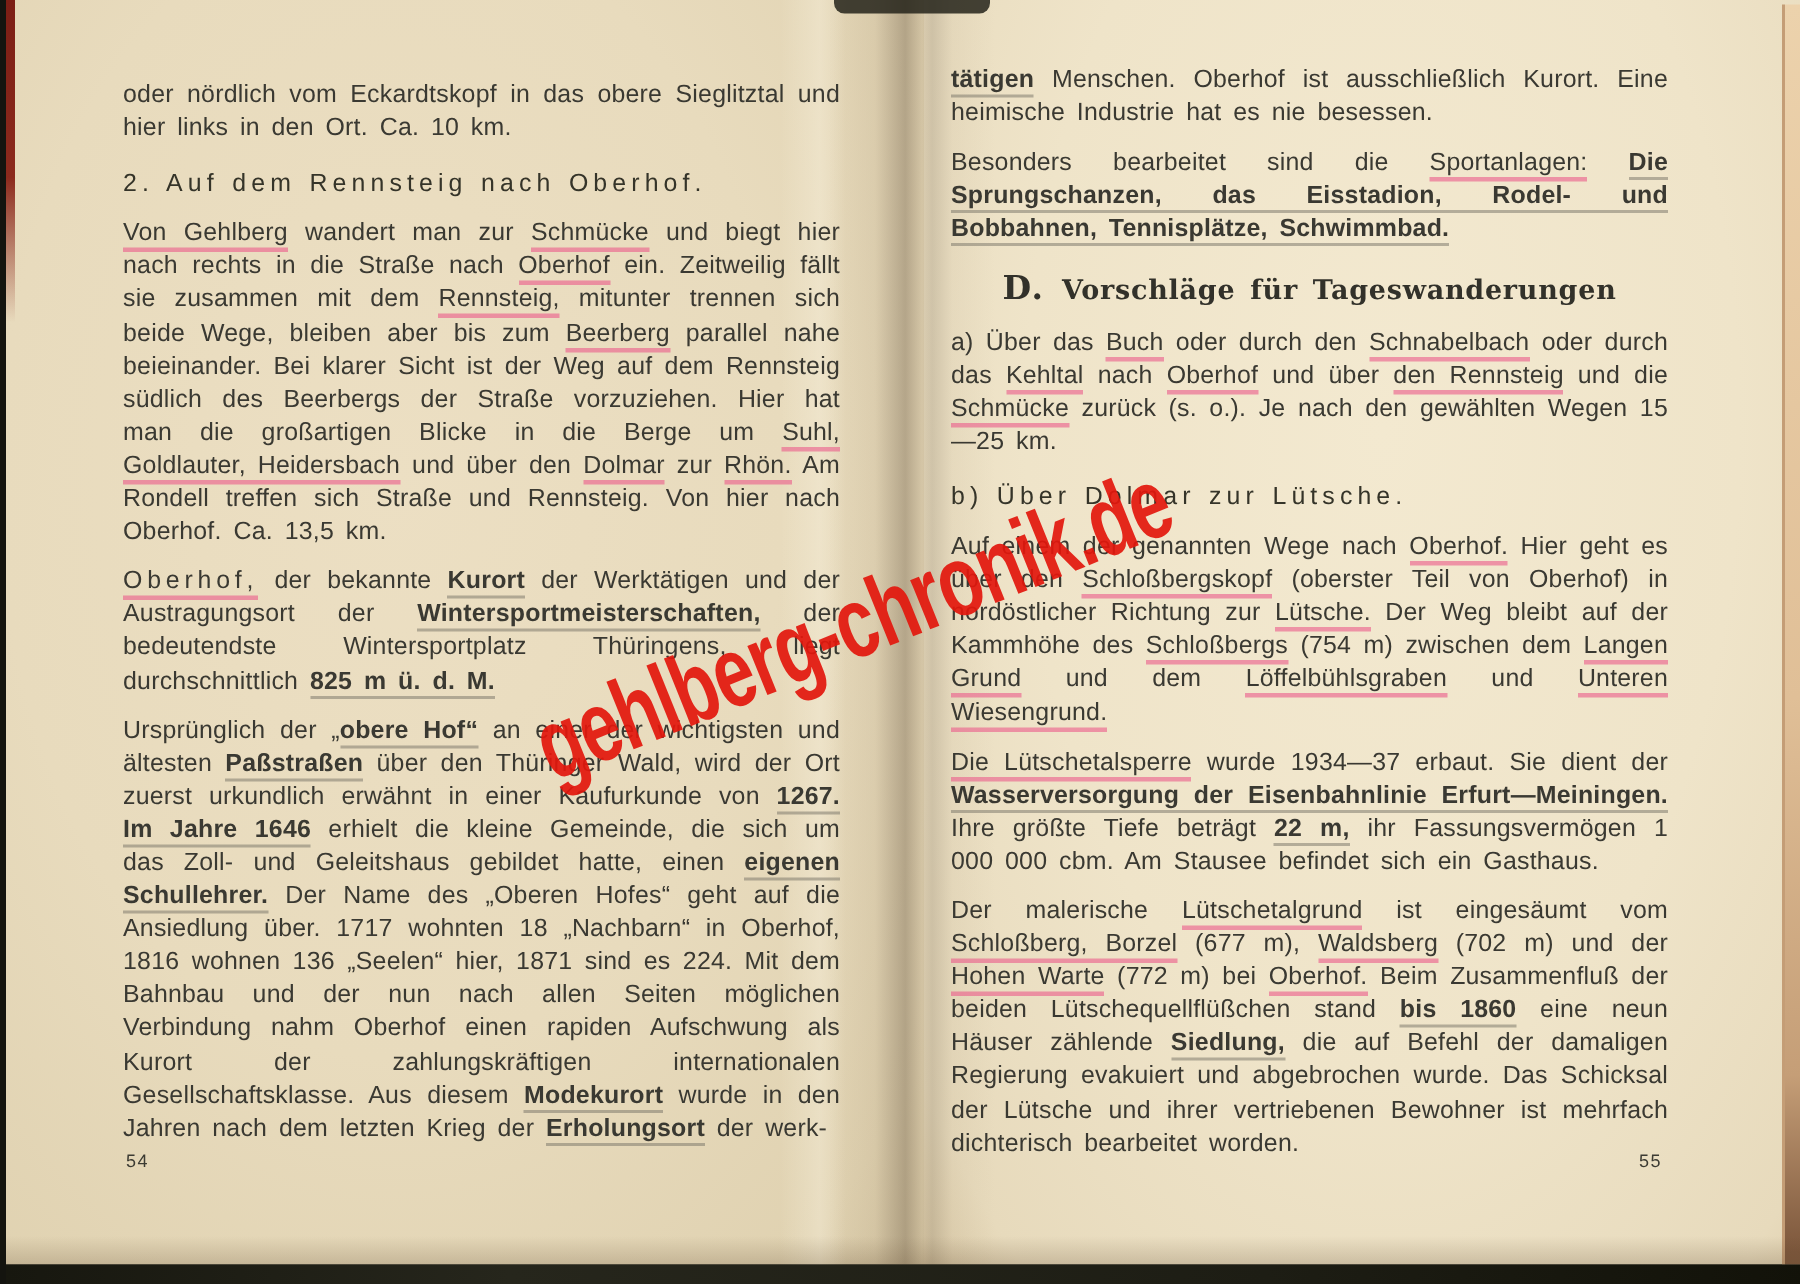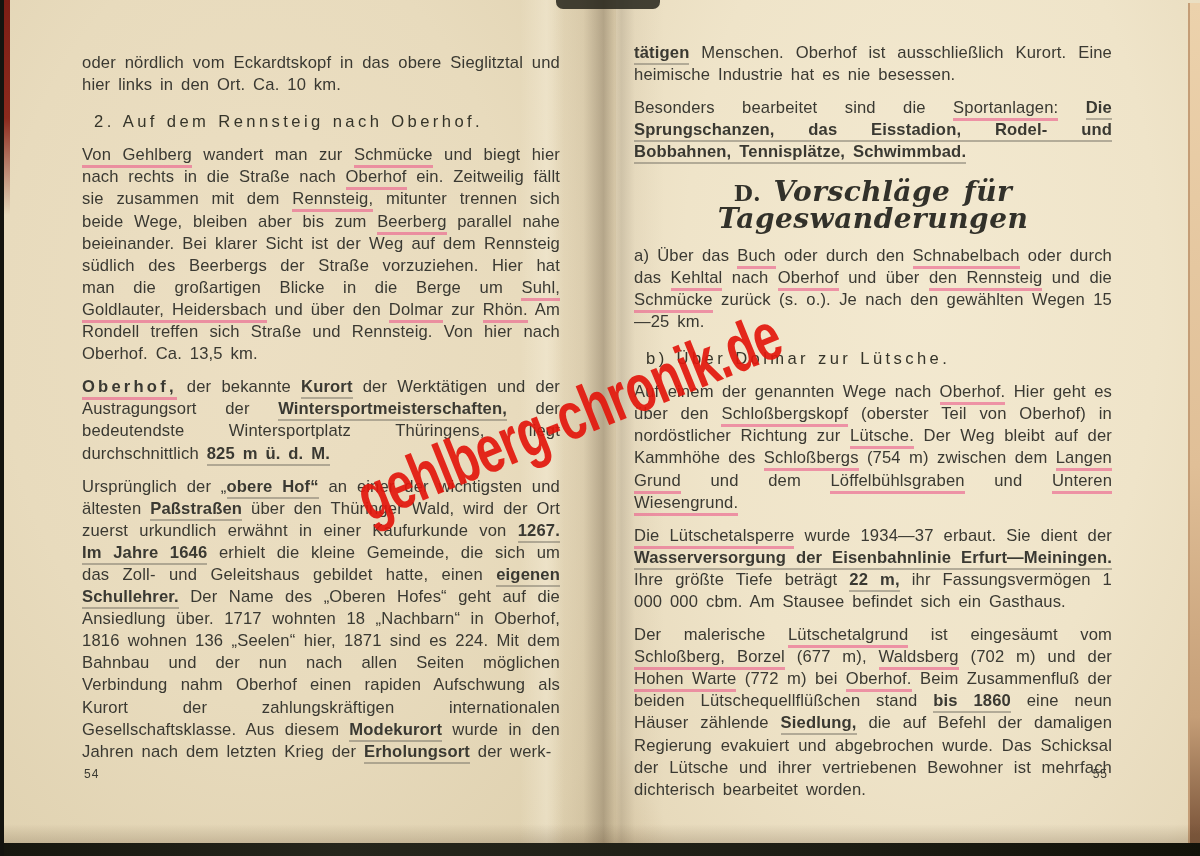--- a/index.html
+++ b/index.html
@@ -59,42 +59,42 @@
   .col{
     position:absolute;width:478px;
     font-size:16.6px;line-height:22.1px;
     color:#3a3932;word-spacing:3.1px;letter-spacing:.15px;
   }
   .col-left{left:78px;top:52px;}
   .col-right{left:630px;top:42px;}
   .para{margin:11px 0 0;text-align:justify;}
   .para:first-child{margin-top:0;}
   .h-spaced{
-    margin:15px 12px 4px;letter-spacing:3.4px;word-spacing:1px;
+    margin:15px 0 4px;letter-spacing:3.4px;word-spacing:1px;
     white-space:nowrap;color:#353429;
   }
   .h-script{
     text-align:center;margin:18px 0 8px;
     font-family:"DejaVu Serif", serif;color:#32312a;
   }
   .h-prefix{font-size:22px;font-weight:700;font-style:normal;letter-spacing:1px;}
-  .h-cursive{font-size:28px;font-style:italic;font-weight:600;letter-spacing:.5px;}
+  .h-cursive{font-size:18px;font-weight:600;letter-spacing:.5px;}
   .run{}
   .u-pink{
     border-bottom:3px solid rgba(235,90,138,.60);
     -webkit-box-decoration-break:clone;box-decoration-break:clone;
     padding-bottom:1px;
   }
   .u-gray{
     border-bottom:2px solid rgba(118,114,102,.50);
     -webkit-box-decoration-break:clone;box-decoration-break:clone;
     padding-bottom:1px;
     font-weight:bold;
   }
-  .sperr{letter-spacing:3.2px;font-weight:bold;}
+  .sperr{letter-spacing:3.2px;}
   .page-number{
     position:absolute;top:767px;font-size:12px;color:#3c3b33;letter-spacing:1px;
   }
   .pn-left{left:80px;}
   .pn-right{right:96px;margin-left:32px;}
   .watermark{
     position:absolute;left:356px;top:462px;
     transform-origin:0 50%;
     transform:rotate(-22deg) scaleX(.72);
     font-weight:bold;font-size:67px;letter-spacing:-1px;

